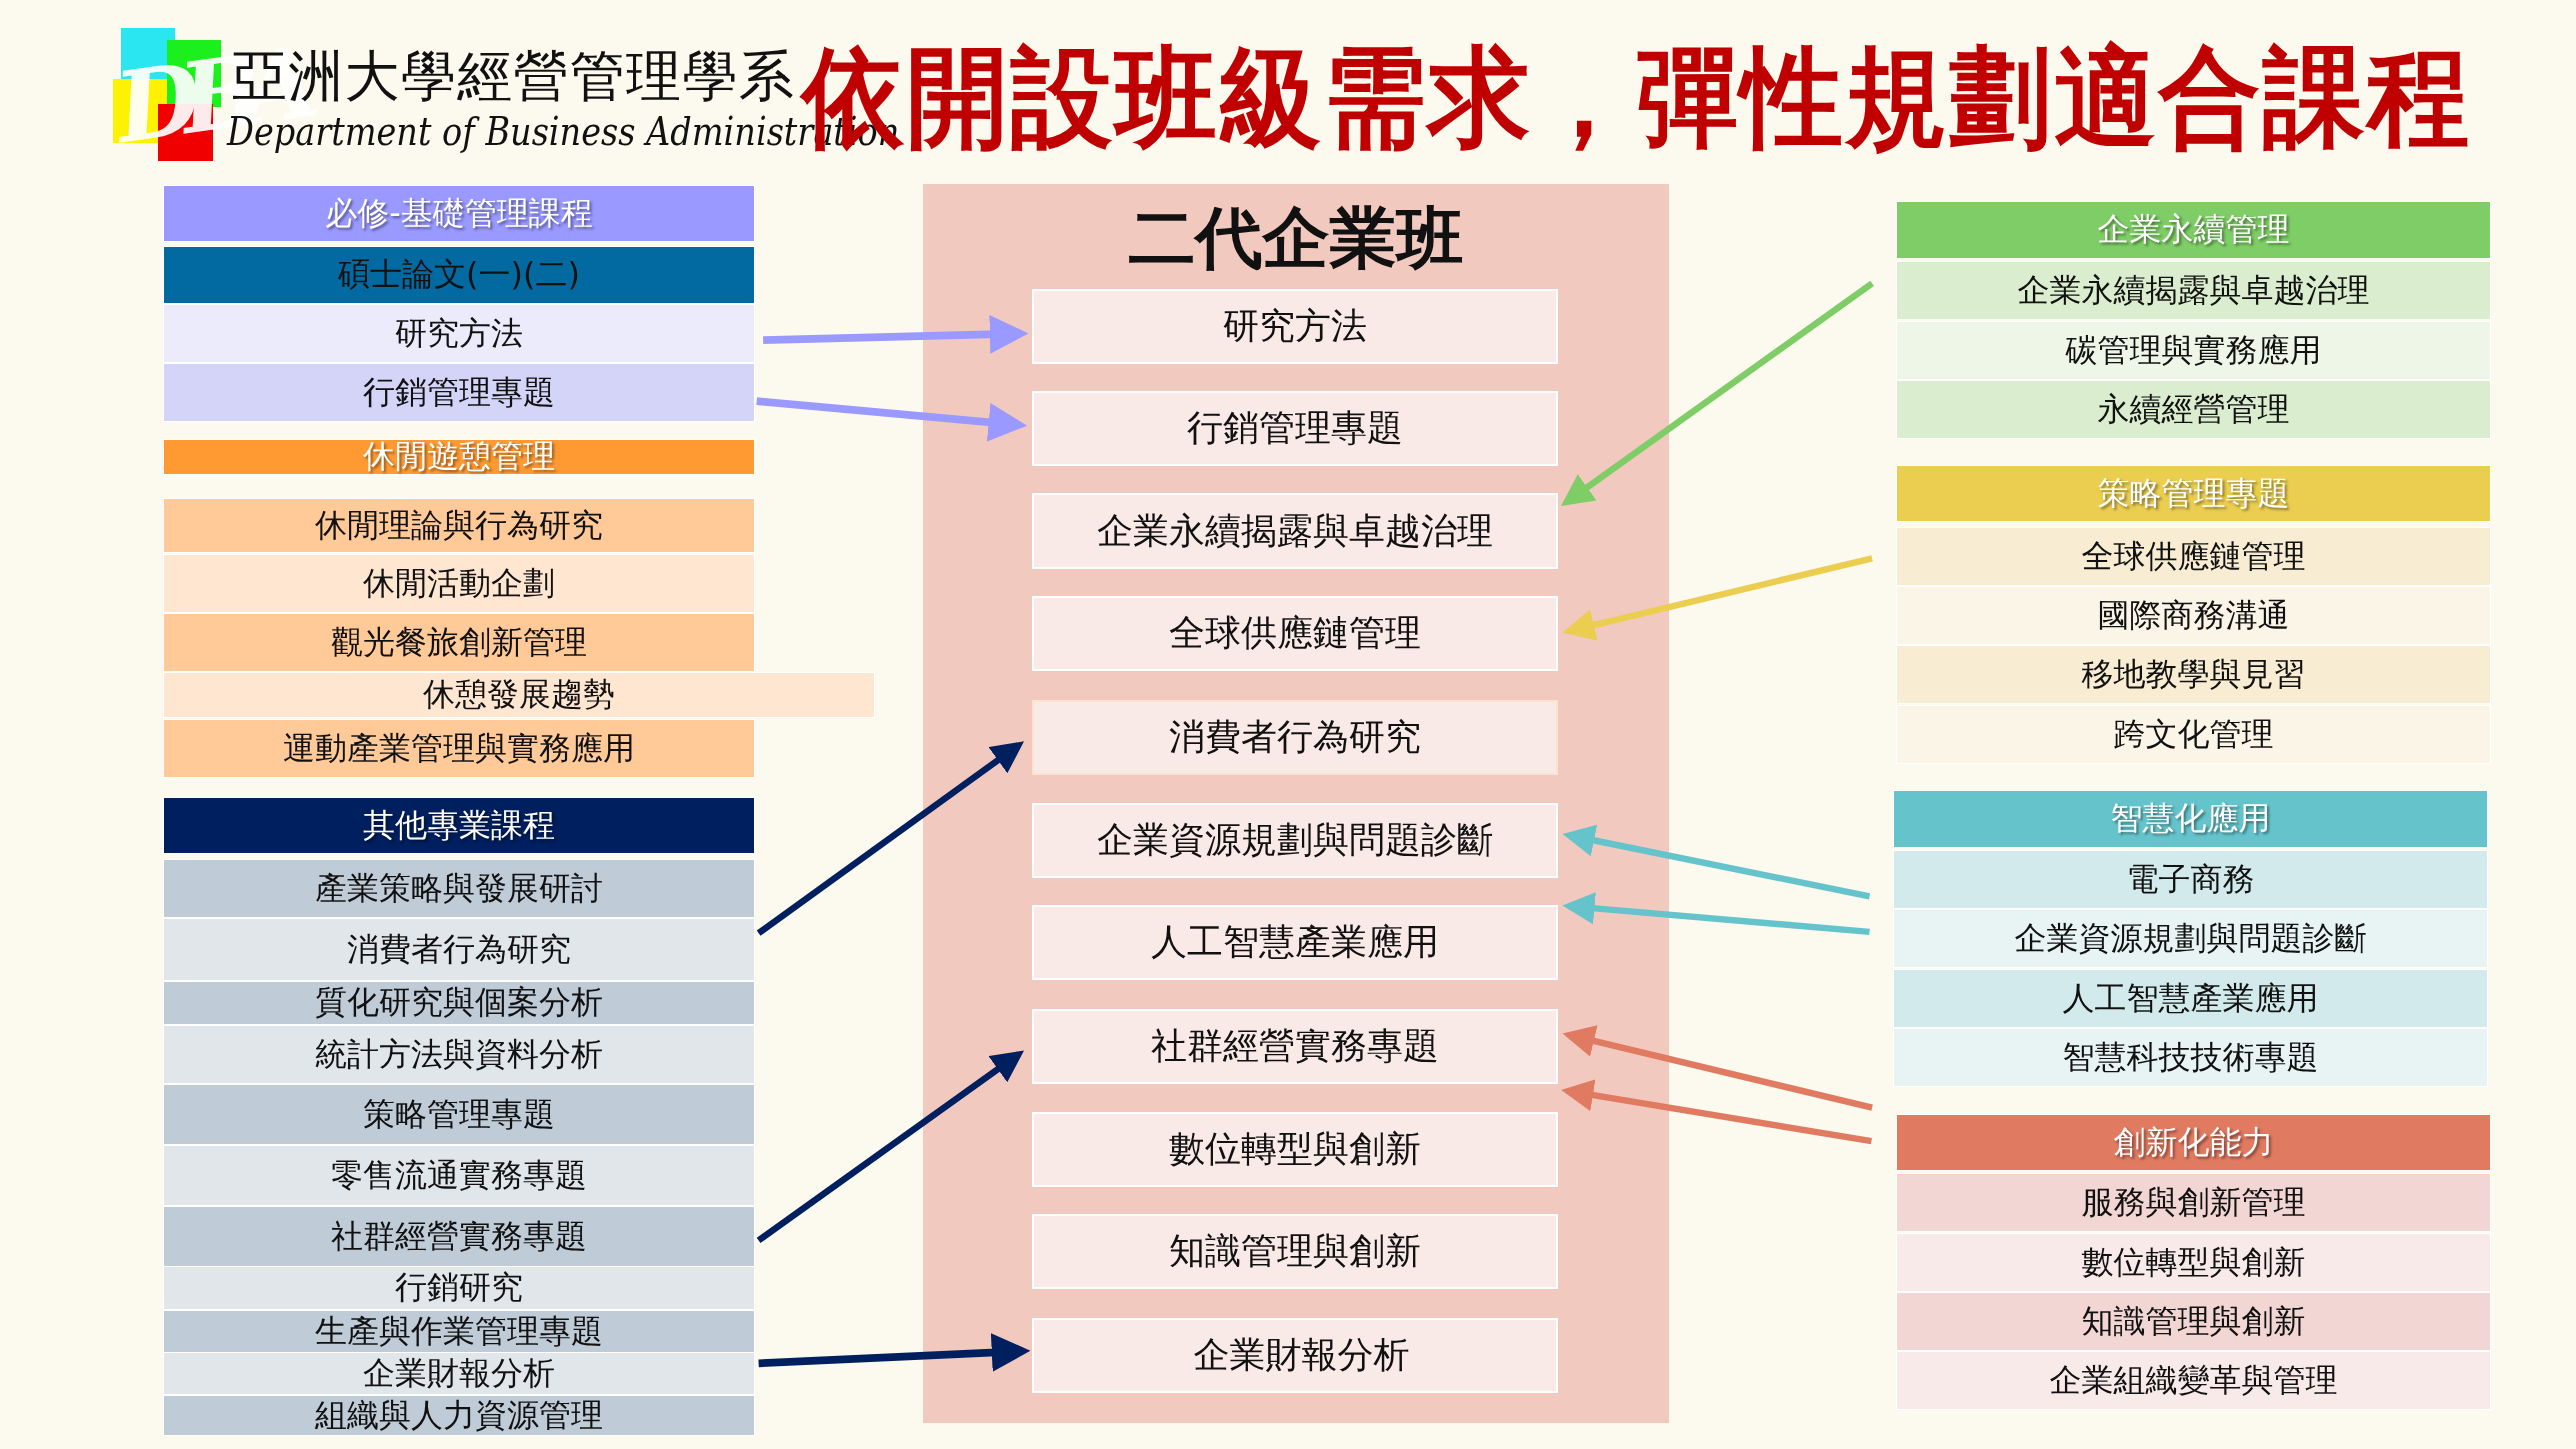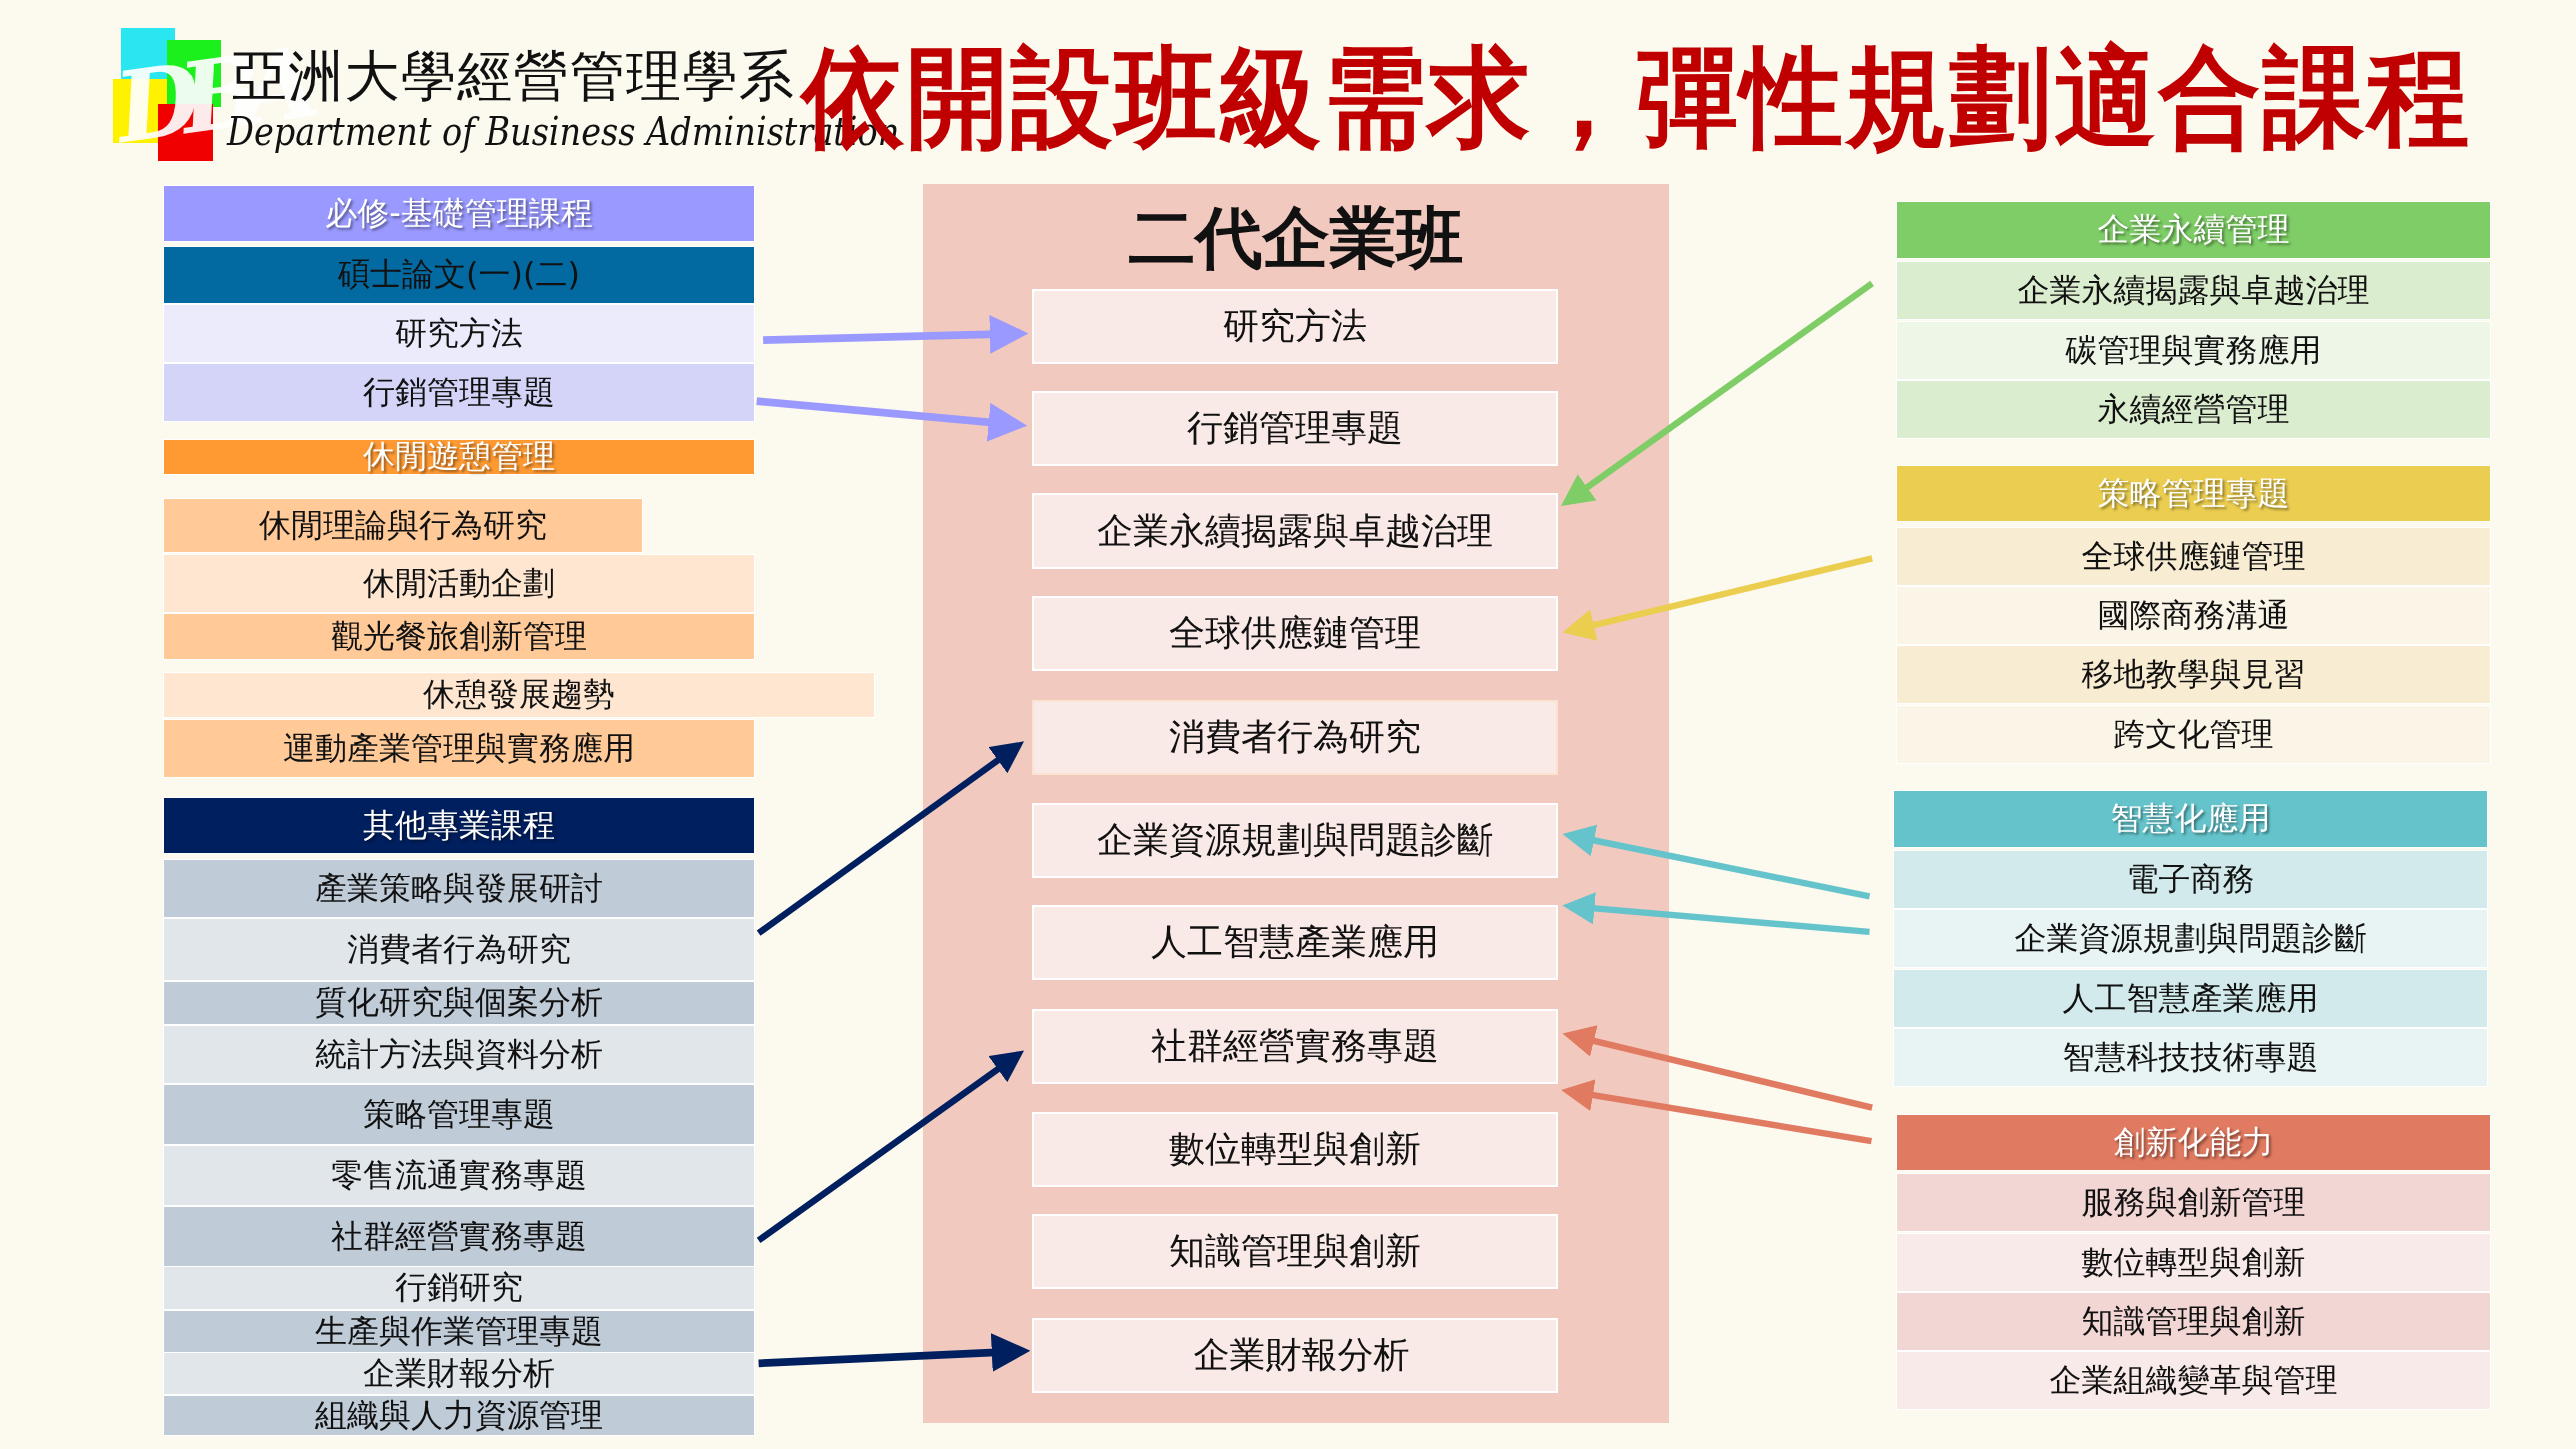--- a/index.html
+++ b/index.html
@@ -69,23 +69,23 @@
 <div class="main-title">依開設班級需求，彈性規劃適合課程</div>
 
 <div class="abs" style="left:0;top:0;width:0;height:0;">
 
   <div class="cell hdr" style="left:163px;top:185px;width:592px;height:57px;background:#9999ff;">必修-基礎管理課程</div>
   <div class="cell" style="left:163px;top:246px;width:592px;height:58px;background:#0369a1;">碩士論文(一)(二)</div>
   <div class="cell" style="left:163px;top:304px;width:592px;height:59px;background:#ebebfc;">研究方法</div>
   <div class="cell" style="left:163px;top:363px;width:592px;height:59px;background:#d4d4f9;">行銷管理專題</div>
 
   <div class="cell hdr" style="left:163px;top:439px;width:592px;height:36px;background:#ff9a33;">休閒遊憩管理</div>
-  <div class="cell" style="left:163px;top:498px;width:480px;height:55px;background:#ffca98;">休閒理論與行為研究</div>
+  <div class="cell" style="left:163px;top:498px;width:592px;height:55px;background:#ffca98;">休閒理論與行為研究</div>
   <div class="cell" style="left:163px;top:554px;width:592px;height:59px;background:#ffe6d1;">休閒活動企劃</div>
-  <div class="cell" style="left:163px;top:613px;width:592px;height:47px;background:#ffca98;font-family:Liberation Mono, monospace;">觀光餐旅創新管理</div>
+  <div class="cell" style="left:163px;top:613px;width:592px;height:59px;background:#ffca98;font-family:Liberation Mono, monospace;">觀光餐旅創新管理</div>
   <div class="cell" style="left:163px;top:672px;width:712px;height:46px;background:#ffe6d1;">休憩發展趨勢</div>
   <div class="cell" style="left:163px;top:719px;width:592px;height:59px;background:#ffca98;">運動產業管理與實務應用</div>
 
   <div class="cell hdr" style="left:163px;top:797px;width:592px;height:57px;background:#001f5f;">其他專業課程</div>
   <div class="cell" style="left:163px;top:859px;width:592px;height:59px;background:#bfcbd7;">產業策略與發展研討</div>
   <div class="cell" style="left:163px;top:918px;width:592px;height:63px;background:#e1e6eb;">消費者行為研究</div>
   <div class="cell" style="left:163px;top:981px;width:592px;height:44px;background:#bfcbd7;">質化研究與個案分析</div>
   <div class="cell" style="left:163px;top:1025px;width:592px;height:59px;background:#e1e6eb;">統計方法與資料分析</div>
   <div class="cell" style="left:163px;top:1084px;width:592px;height:61px;background:#bfcbd7;">策略管理專題</div>
   <div class="cell" style="left:163px;top:1145px;width:592px;height:61px;background:#e1e6eb;">零售流通實務專題</div>

